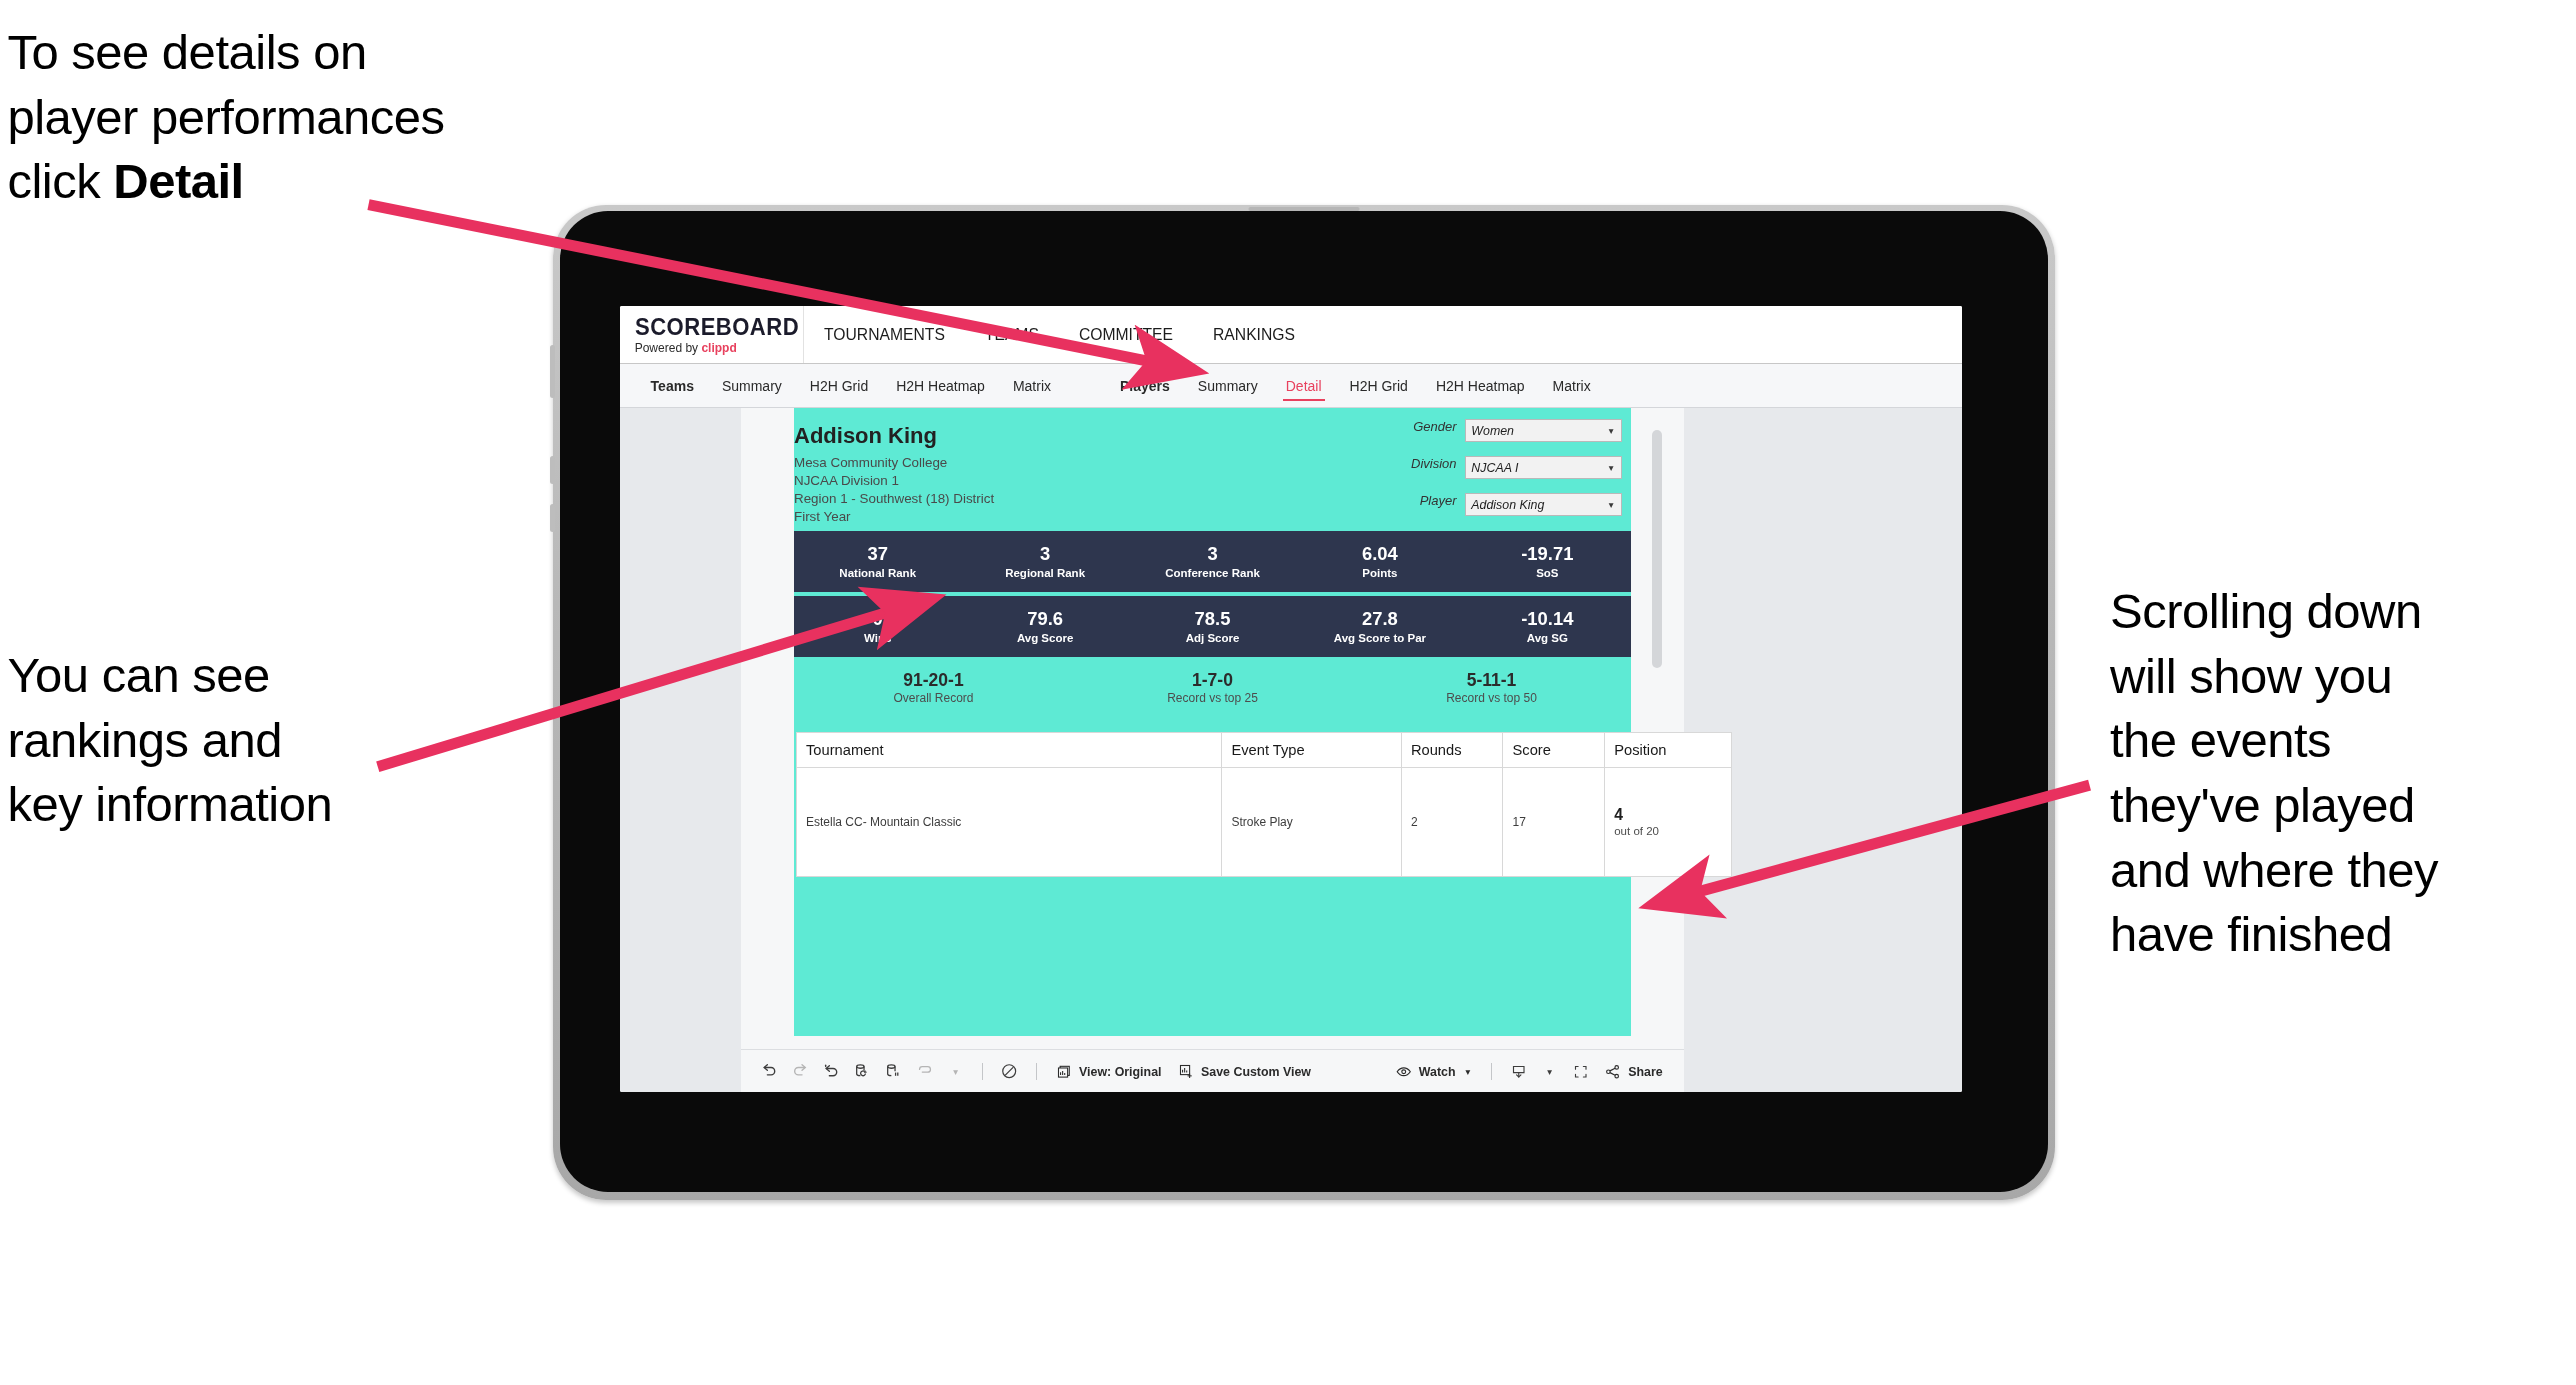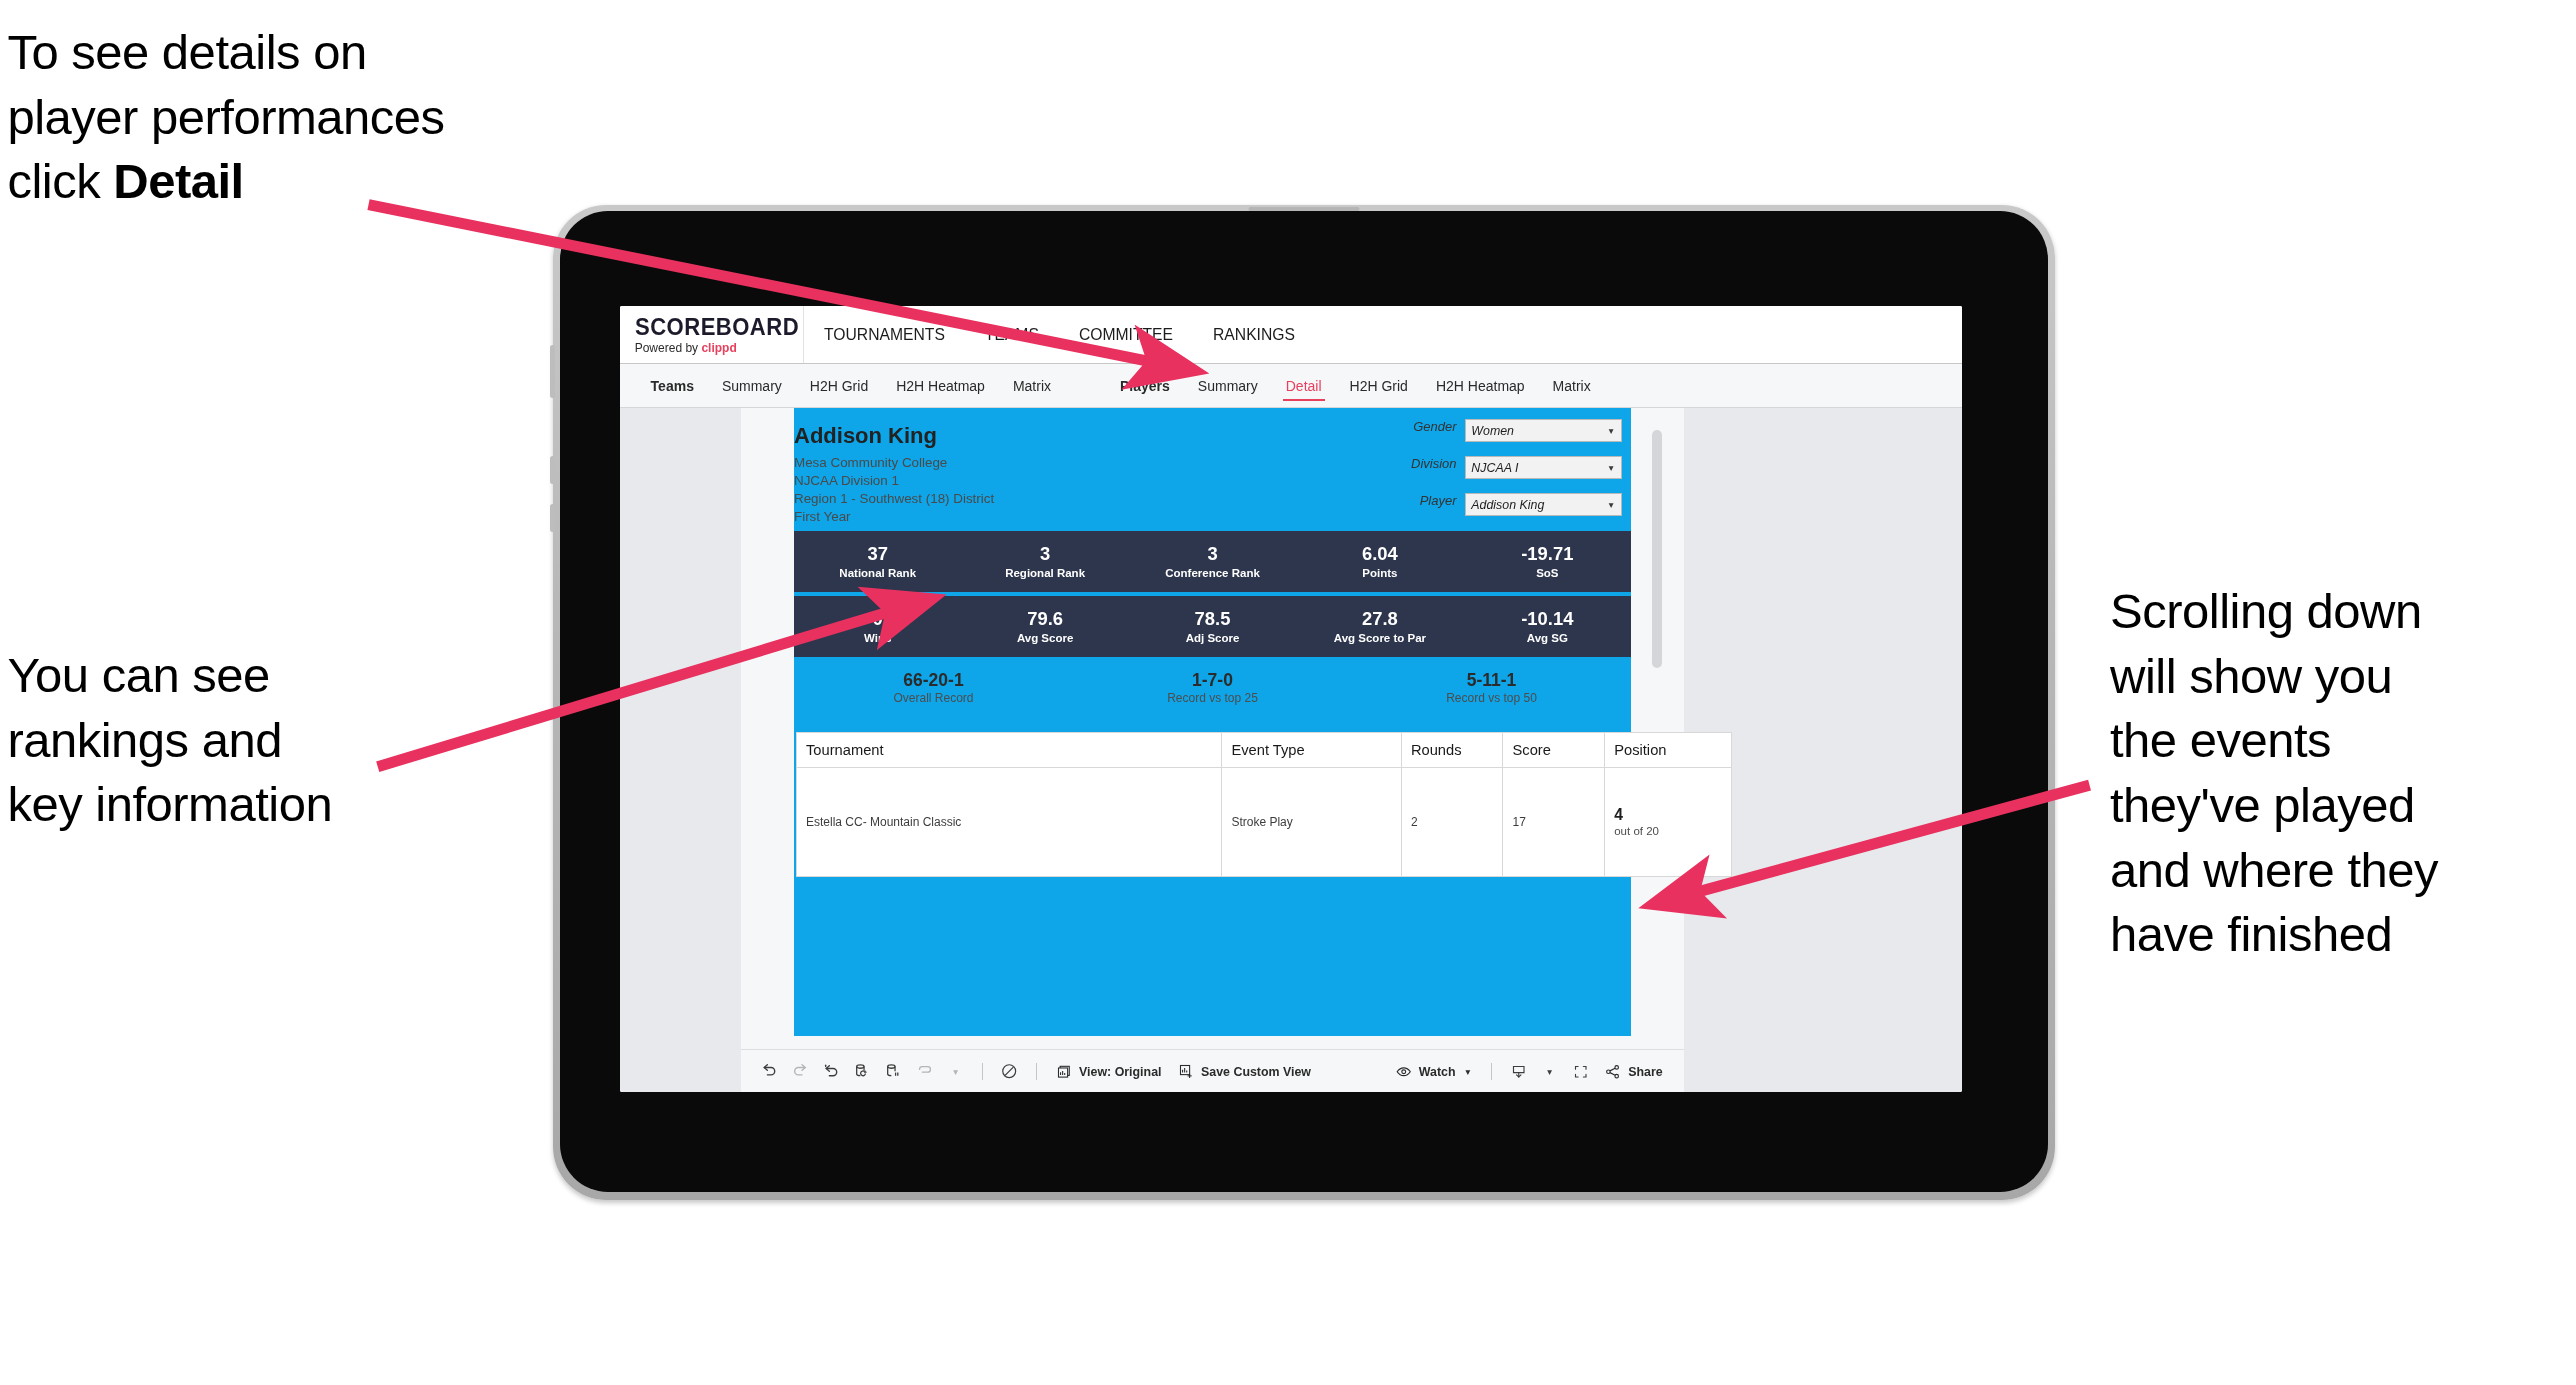--- a/index.html
+++ b/index.html
@@ -194,21 +194,21 @@
     width: 943px;
     bottom: 0;
     background: #f6f7f8;
   }
   #viz-white {
     position: absolute;
     left: 53px;
     top: 0;
     width: 837px;
     bottom: 57px;
-    background: #0ea5e9;
+    background: #5eead4;
   }
   #viz-scrollbar {
     position: absolute;
     right: 22px;
     top: 22px;
     width: 10px;
     height: 238px;
     background: #d4d6d9;
     border-radius: 5.5px;
     cursor: pointer;
@@ -555,21 +555,21 @@
               <div class="stat-lbl">Avg Score to Par</div>
             </div>
             <div class="stat-cell">
               <div class="stat-val">-10.14</div>
               <div class="stat-lbl">Avg SG</div>
             </div>
           </div>
 
           <div id="record-row">
             <div class="rec-cell">
-              <div class="rec-val">66-20-1</div>
+              <div class="rec-val">91-20-1</div>
               <div class="rec-lbl">Overall Record</div>
             </div>
             <div class="rec-cell">
               <div class="rec-val">1-7-0</div>
               <div class="rec-lbl">Record vs top 25</div>
             </div>
             <div class="rec-cell">
               <div class="rec-val">5-11-1</div>
               <div class="rec-lbl">Record vs top 50</div>
             </div>

